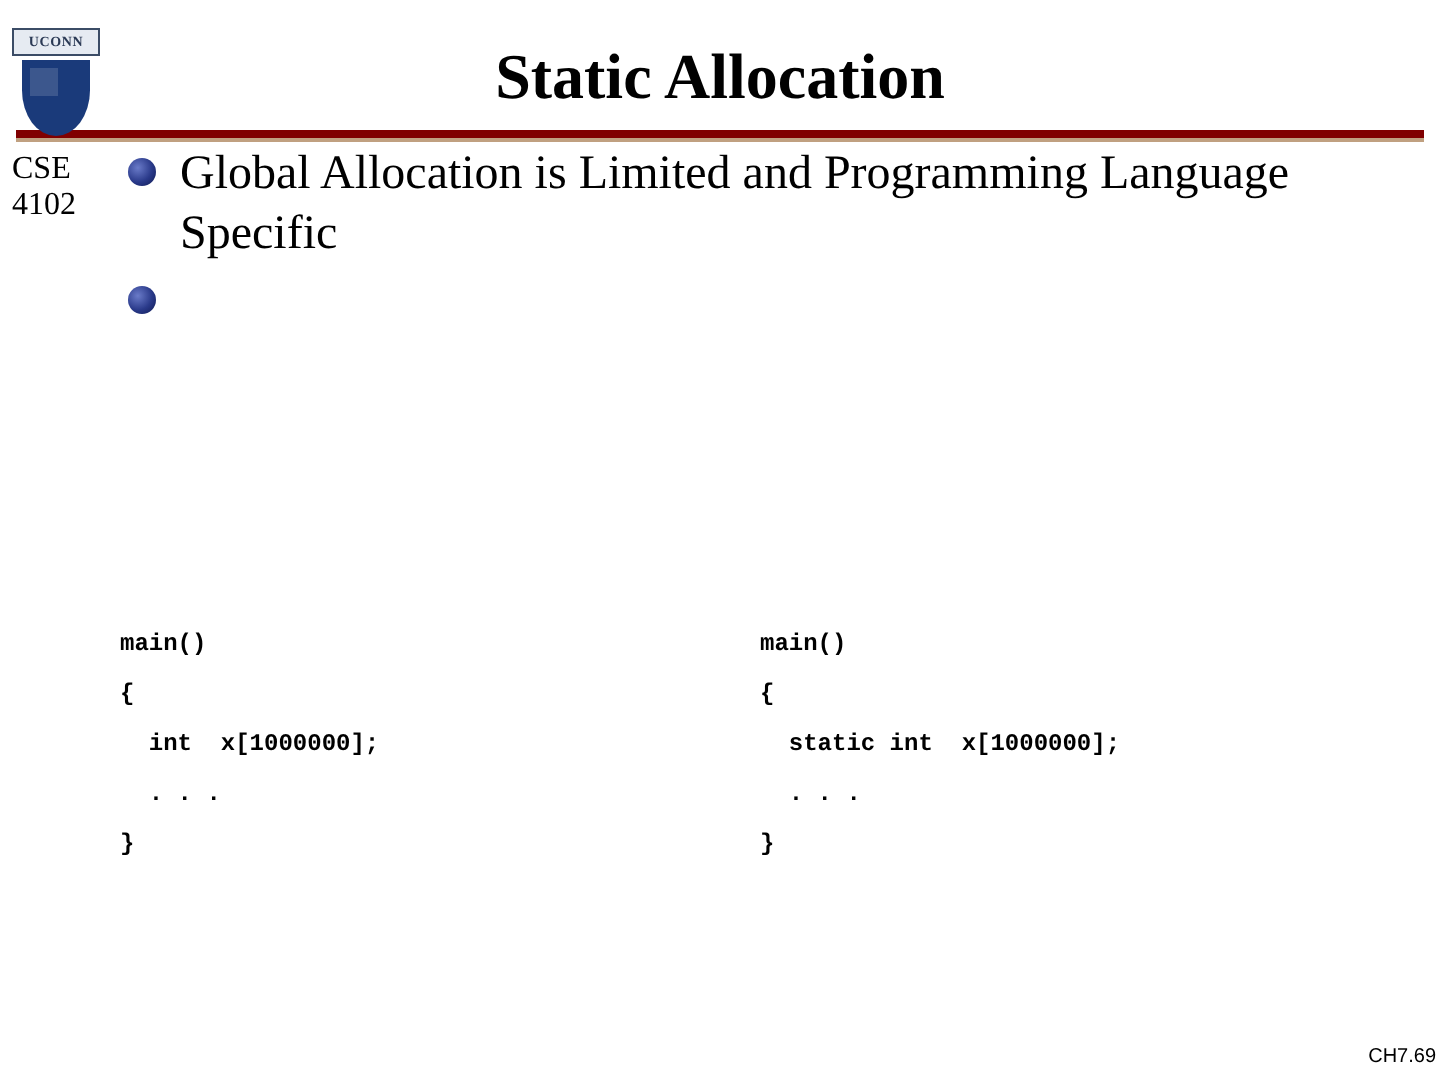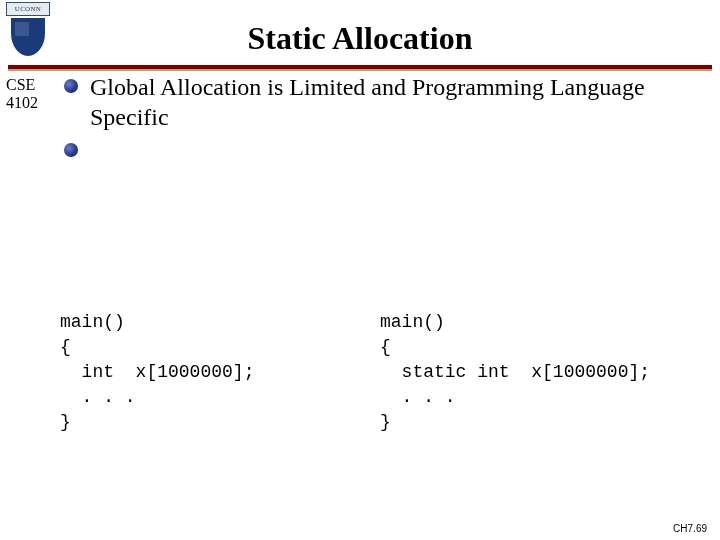--- a/index.html
+++ b/index.html
@@ -2,36 +2,36 @@
 <html><head>
 <meta charset="utf-8">
 <style>
   * { margin: 0; padding: 0; box-sizing: border-box; }
   html, body { width: 720px; height: 540px; background: #fff; font-family: "Times New Roman", Times, serif; color: #000; }
   .slide { position: relative; width: 720px; height: 540px; }
   .title-bar { text-align: center; padding-top: 20px; font-weight: bold; }
   .title-text { font-size: 32px; }
   .rule-dark { height: 4px; background: #800000; margin: 8px 8px 0 8px; }
   .rule-light { height: 2px; background: #c0a080; margin: 0 8px 0 8px; }
-  .logo-area { position: absolute; top: 2px; left: 6px; width: 44px; }
+  .logo-area { position: absolute; top: 14px; left: 6px; width: 44px; font-weight: bold; }
   .logo-top { width: 44px; height: 14px; border: 1px solid #3b4c66; display: flex; align-items: center; justify-content: center; font-size: 7px; color: #2b3a55; letter-spacing: 0.3px; background: #e6ebf2; }
   .logo-shield { width: 34px; height: 38px; margin: 2px auto 0 auto; background: #1a3a7a; border-radius: 0 0 50% 50% / 0 0 60% 60%; position: relative; }
   .logo-shield::before { content: ""; position: absolute; top: 4px; left: 4px; width: 14px; height: 14px; background: #fff; opacity: 0.15; }
   .course-label { position: absolute; top: 76px; left: 6px; font-size: 16px; line-height: 18px; text-align: left; }
   .content { position: absolute; top: 72px; left: 64px; right: 16px; }
   .b1 { display: flex; align-items: flex-start; margin-bottom: 4px; }
   .b1 .bullet { width: 14px; height: 14px; border-radius: 50%; background: radial-gradient(circle at 35% 35%, #6a7bc9 0%, #2a3a8a 55%, #0e1850 100%); margin-top: 7px; margin-right: 12px; flex-shrink: 0; }
   .b1 .text { font-size: 24px; line-height: 30px; }
   .b2 { display: flex; align-items: flex-start; margin-left: 40px; margin-bottom: 2px; }
   .b2 .sq { width: 11px; height: 11px; border: 2px solid #1a2a7a; margin-top: 8px; margin-right: 12px; flex-shrink: 0; }
   .b2 .text { font-size: 23px; line-height: 29px; }
   .code-row { position: absolute; top: 310px; left: 60px; right: 20px; display: flex; }
   .code-col { flex: 1; }
-  .code { font-family: "Courier New", Courier, monospace; font-size: 18px; font-weight: normal; line-height: 25px; white-space: pre; }
-  .footer { position: absolute; bottom: 6px; right: 13px; font-size: 10px; font-family: Arial, sans-serif; color: #000; }
+  .code { font-family: "Courier New", Courier, monospace; font-size: 12px; font-weight: bold; line-height: 25px; white-space: pre; }
+  .footer { position: absolute; bottom: 6px; right: 2px; font-size: 10px; font-family: Arial, sans-serif; color: #000; }
 </style>
 </head>
 <body>
 
 <div class="slide">
 
   <div class="logo-area">
     <div class="logo-top">UCONN</div>
     <div class="logo-shield"></div>
   </div>

